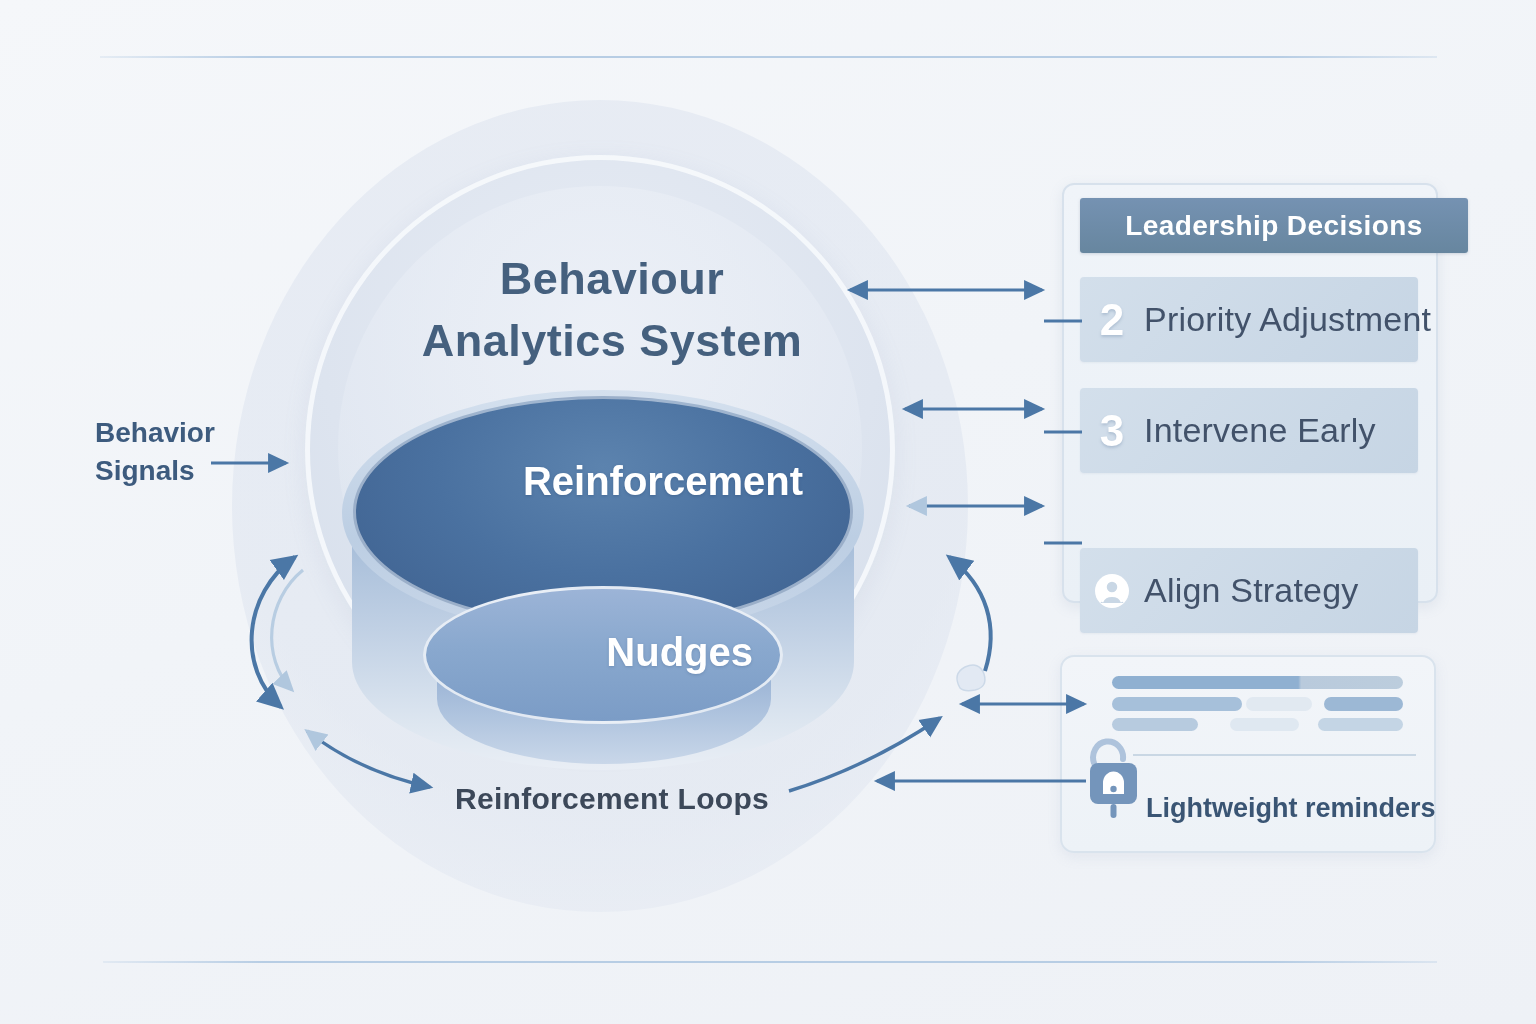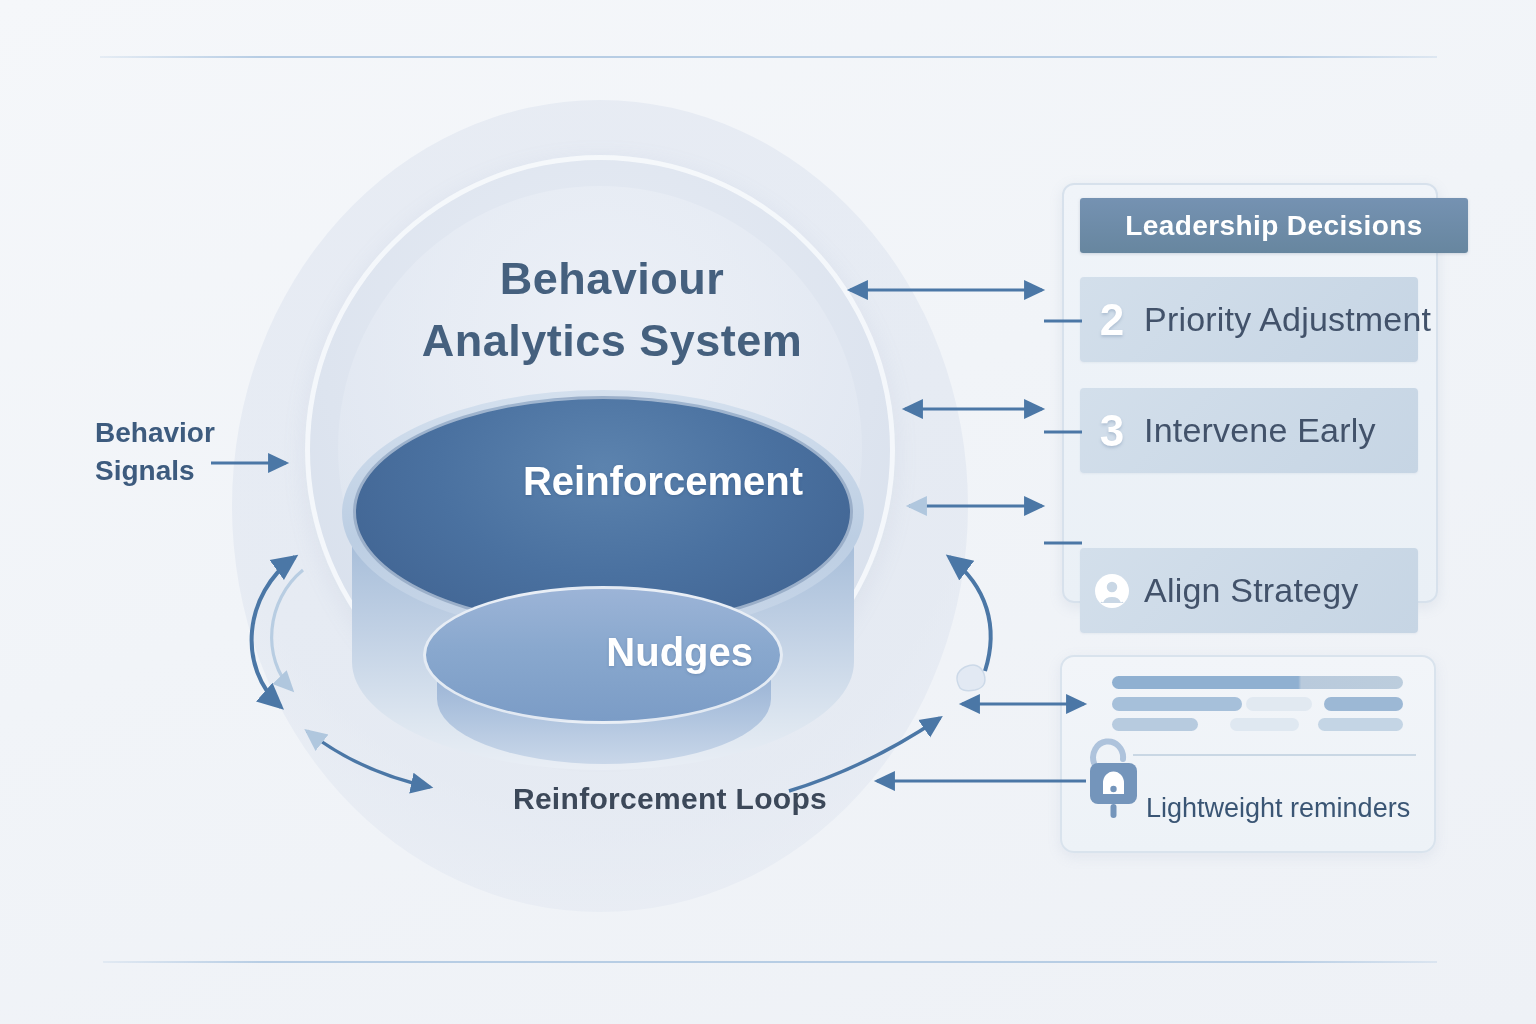--- a/index.html
+++ b/index.html
@@ -33,21 +33,21 @@
   .core-label{left:403px;top:452px;width:400px;text-align:right;color:#ffffff;
     font-size:40px;font-weight:700;line-height:58px;text-shadow:0 1px 3px rgba(40,70,110,.35);}
   .nudges-wall{left:437px;top:652px;width:334px;height:112px;
     background:linear-gradient(180deg,#8fabd0 0%,#aec3de 55%,#c9d7e9 100%);
     border-radius:0 0 50% 50% / 0 0 58% 58%;}
   .nudges-ellipse{left:423px;top:586px;width:360px;height:138px;border-radius:50%;
     background:linear-gradient(180deg,#9cb4d7 0%,#89a8ce 45%,#7b9cc6 100%);
     border:3px solid rgba(255,255,255,.78);box-sizing:border-box;}
   .nudges-label{left:453px;top:630px;width:300px;text-align:right;color:#ffffff;
     font-size:40px;font-weight:700;text-shadow:0 1px 3px rgba(60,90,130,.3);}
-  .loops-label{left:397px;top:782px;width:430px;text-align:right;color:#3c4859;
+  .loops-label{left:397px;top:782px;width:430px;text-align:center;color:#3c4859;
     font-size:30px;font-weight:700;letter-spacing:.3px;}
   
   .behavior-signals{left:95px;top:414px;width:160px;color:#3d5b7e;
     font-size:28px;font-weight:600;line-height:38px;}
   
   .panel{left:1062px;top:183px;width:376px;height:420px;border-radius:12px;
     background:linear-gradient(180deg,#f0f4f9 0%,#eaf0f6 100%);
     border:2px solid #d7e1ec;box-sizing:border-box;
     box-shadow:0 4px 14px rgba(130,150,180,.14);}
   .panel-header{left:1080px;top:198px;width:388px;height:55px;border-radius:3px;
@@ -62,21 +62,21 @@
     text-shadow:0 2px 3px rgba(110,135,165,.35);flex:0 0 64px;}
   .row-label{color:#42526a;font-size:34px;font-weight:400;letter-spacing:.2px;}
   .person-badge{flex:0 0 64px;display:flex;justify-content:center;}
   
   .card{left:1060px;top:655px;width:376px;height:198px;border-radius:14px;
     background:linear-gradient(180deg,#f2f5f9 0%,#edf2f7 100%);
     border:2px solid #d9e3ed;box-sizing:border-box;
     box-shadow:0 4px 14px rgba(130,150,180,.12);}
   .skel{position:absolute;border-radius:7px;}
   .divider{left:1133px;top:754px;width:283px;height:1.5px;background:#c9d7e4;}
-  .reminder-label{left:1146px;top:793px;color:#3a5574;font-size:27px;font-weight:400;}
+  .reminder-label{left:1146px;top:793px;color:#3a5574;font-size:27px;font-weight:700;}
   .txt{white-space:nowrap;}
 </style>
 </head>
 <body>
 
 <div id="canvas">
 
   <div class="hairline" style="left:100px;top:56px;width:1337px;"></div>
   <div class="hairline" style="left:103px;top:961px;width:1334px;"></div>
 

